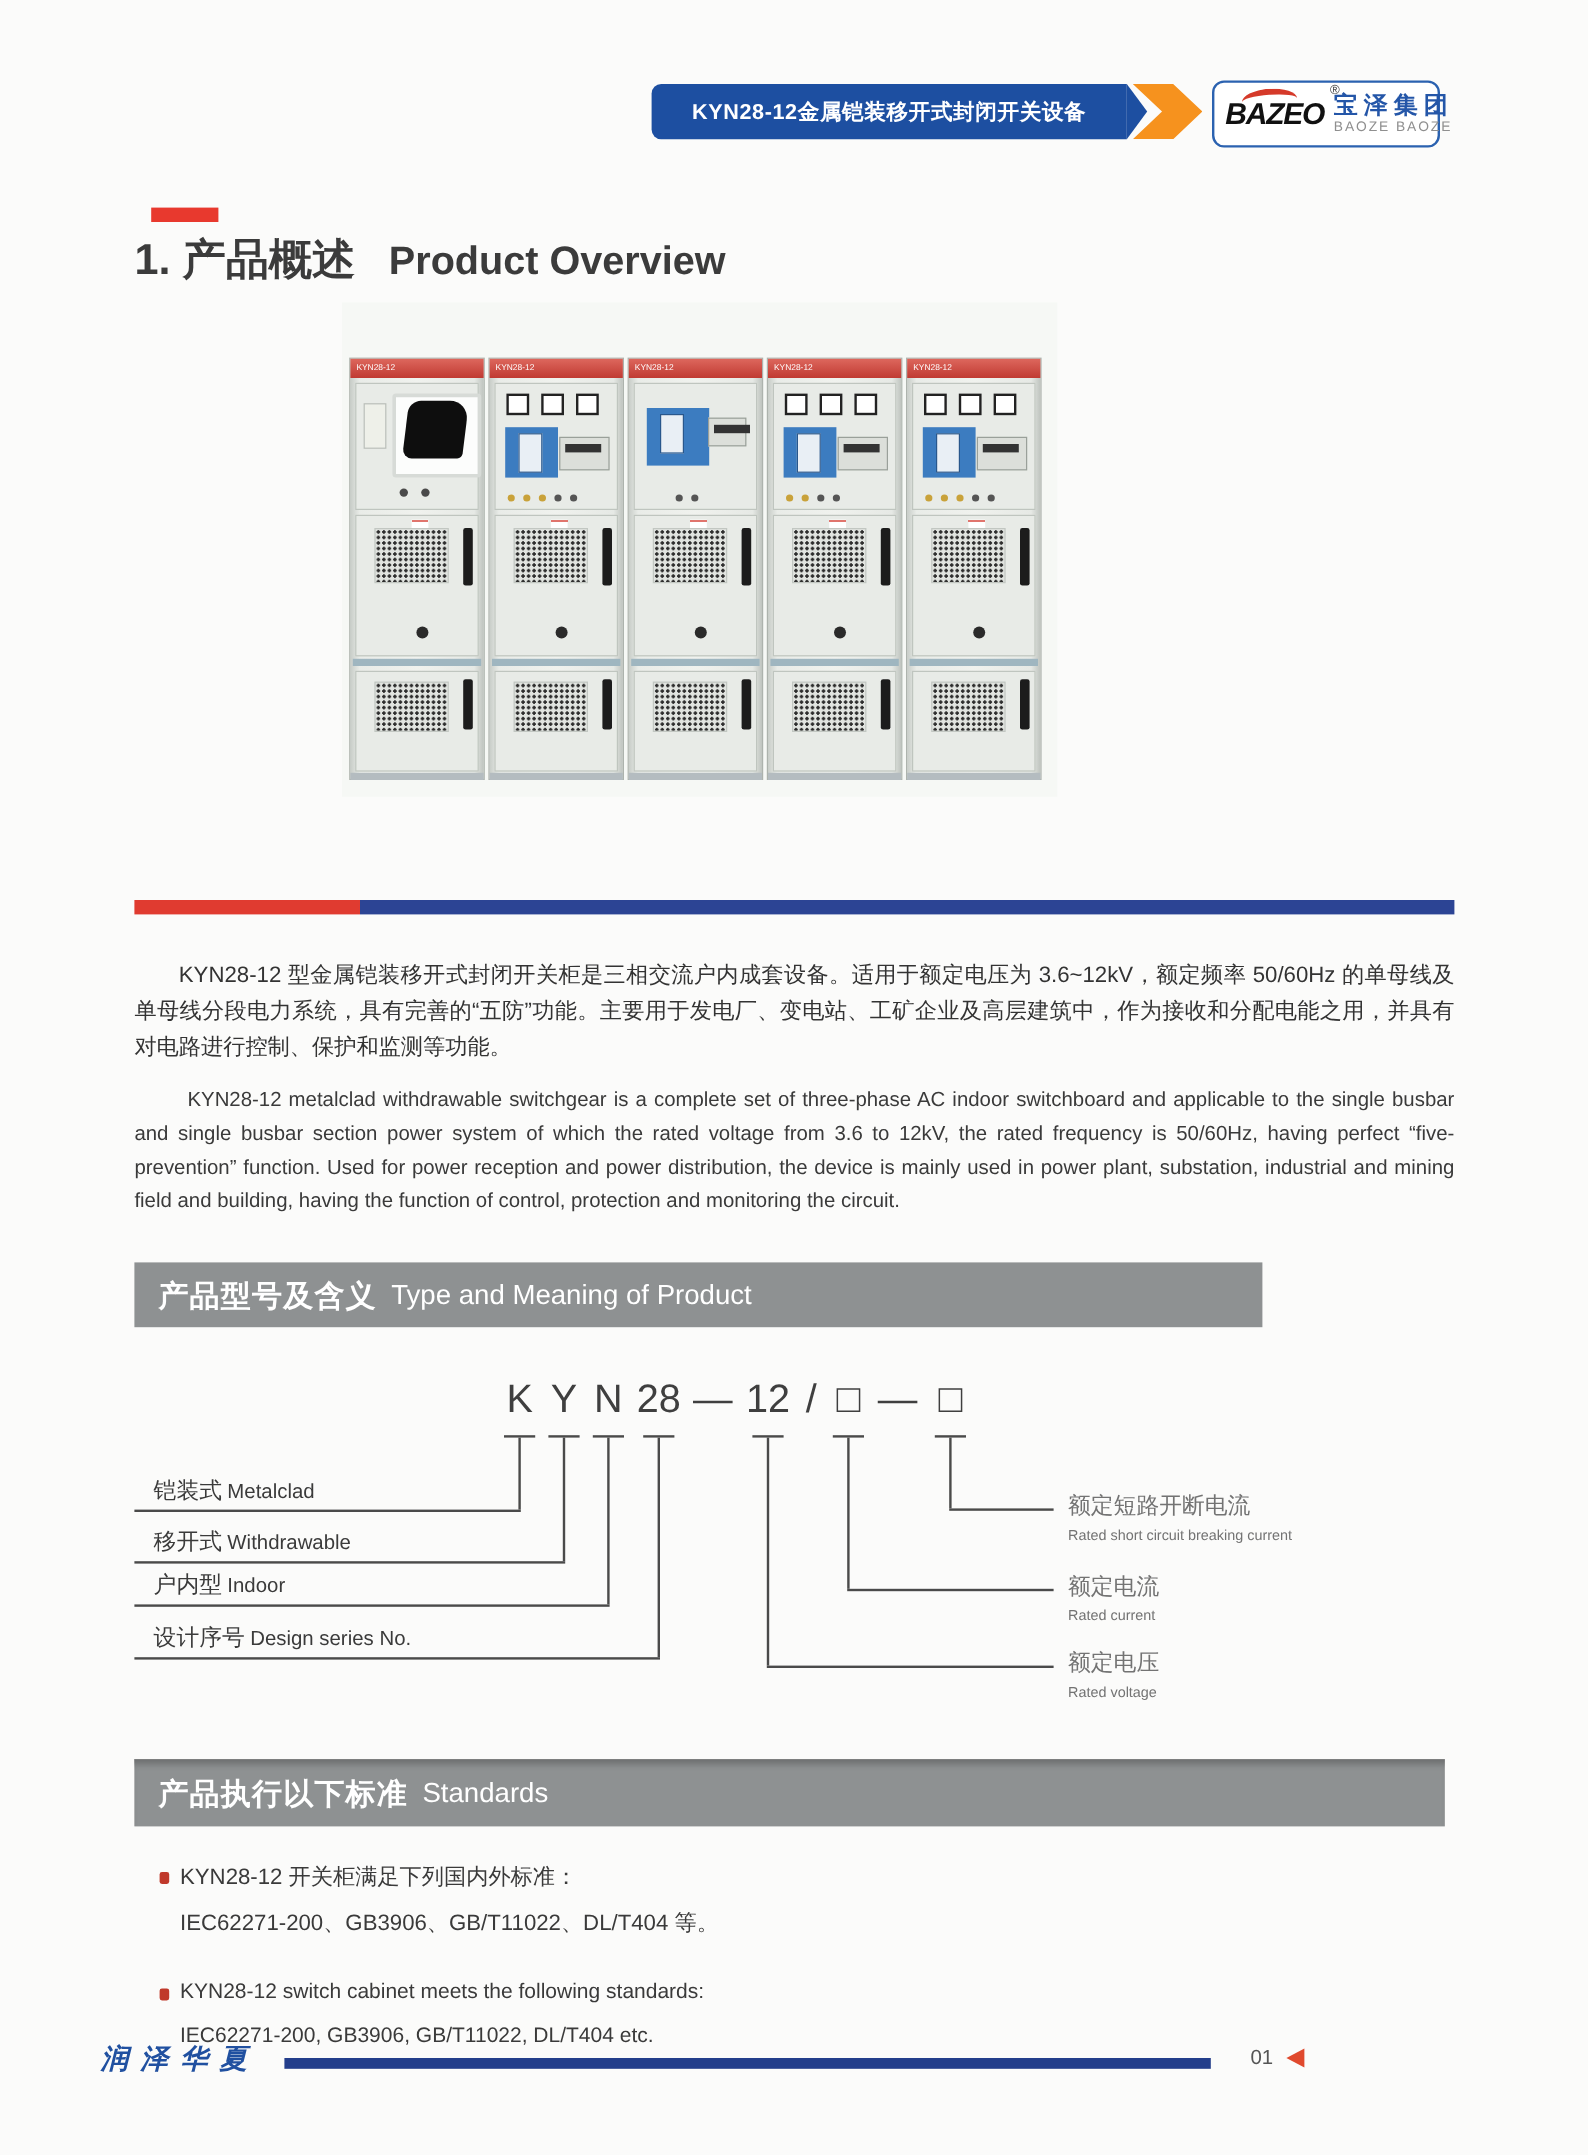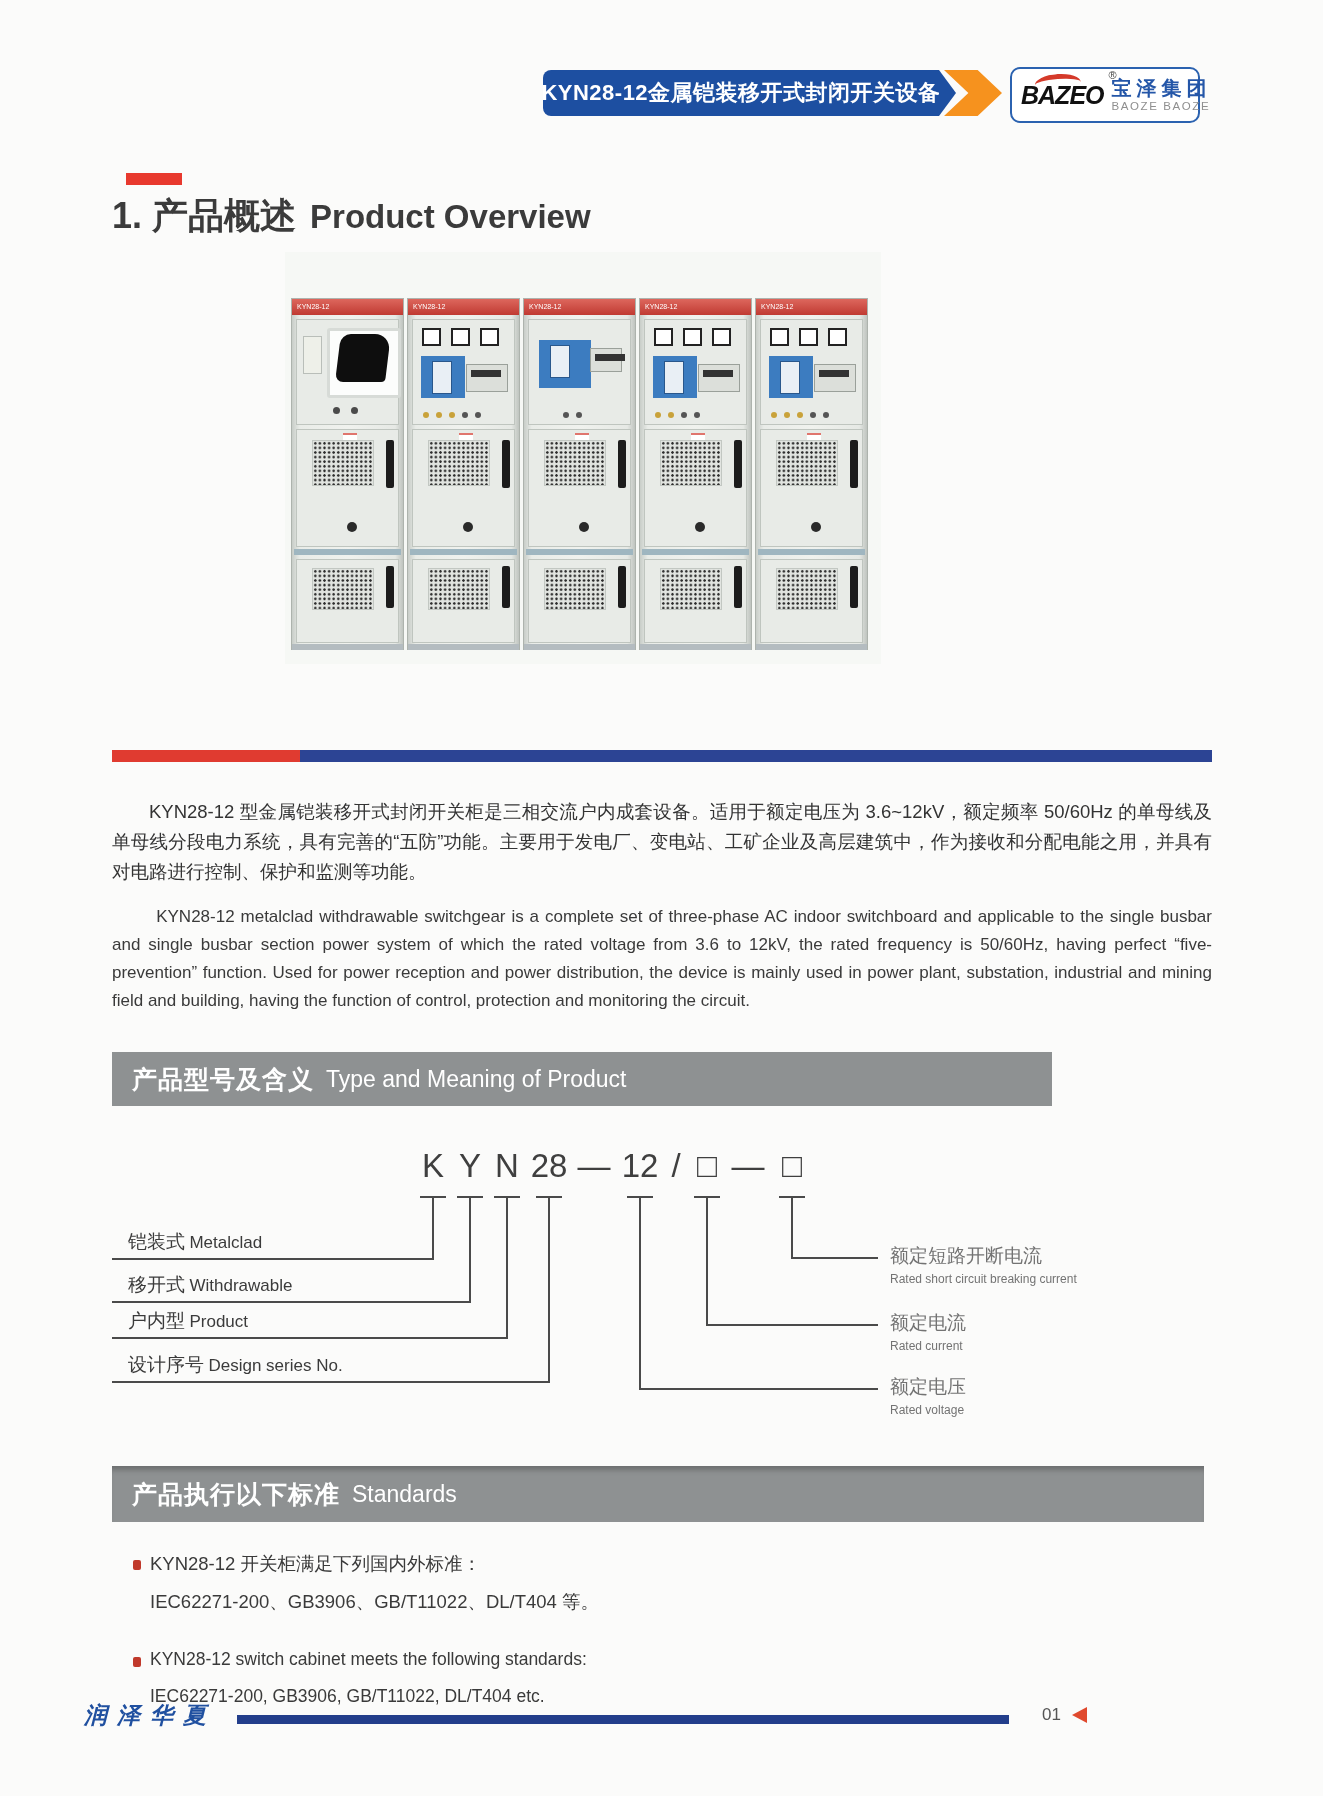--- a/index.html
+++ b/index.html
@@ -2,38 +2,38 @@
 <html><head>
 <meta charset="utf-8">
 <style>
   html,body{margin:0;padding:0;background:#e8e8e8;}
   .page{position:relative;width:1323px;height:1796px;margin:0 auto;background:#fbfbfa;
         font-family:"Liberation Sans","DejaVu Sans",sans-serif;color:#3a3a3a;overflow:hidden;}
 
   
   .banner-blue{position:absolute;left:543px;top:70px;width:396px;height:46px;background:#1d4fa1;
                border-radius:8px 0 0 8px;display:flex;align-items:center;justify-content:center;}
-  .banner-blue .t{color:#fff;font-size:22px;font-weight:bold;letter-spacing:.5px;white-space:nowrap;}
+  .banner-blue .t{color:#fff;font-size:18px;font-weight:bold;letter-spacing:.5px;white-space:nowrap;}
   .banner-point{position:absolute;left:939px;top:70px;width:0;height:0;
                 border-top:23px solid transparent;border-bottom:23px solid transparent;border-left:17px solid #1d4fa1;z-index:2;}
   .banner-chevron{position:absolute;left:944px;top:70px;width:58px;height:46px;background:#f6921e;
                   clip-path:polygon(0 0,58% 0,100% 50%,58% 100%,0 100%,42% 50%);z-index:1;}
   .logo-box{position:absolute;left:1010px;top:67px;width:190px;height:56px;border:2px solid #2b62b0;
             border-radius:10px;background:#fff;display:flex;align-items:center;padding:0 9px;box-sizing:border-box;gap:8px;}
   .logo-mark{position:relative;font-style:italic;font-weight:bold;font-size:25px;color:#111;letter-spacing:-1px;}
   .logo-mark::before{content:"";position:absolute;top:-7px;left:14px;width:46px;height:14px;
                      border-top:5px solid #d53a2a;border-radius:50% 50% 0 0;transform:rotate(-4deg);}
   .logo-reg{position:absolute;top:-12px;right:-12px;font-size:11px;font-style:normal;font-weight:normal;color:#444;}
   .logo-names{display:flex;flex-direction:column;line-height:1.15;}
   .company-cn{font-size:20px;font-weight:bold;color:#2456a8;letter-spacing:5px;white-space:nowrap;}
   .company-en{font-size:11.5px;color:#8f8f8f;letter-spacing:1.6px;}
 
   
   .accent-dash{position:absolute;left:126px;top:173px;width:56px;height:12px;background:#e8392e;}
-  .page-title{position:absolute;left:112px;top:192px;display:flex;align-items:baseline;gap:14px;
+  .page-title{position:absolute;left:112px;top:192px;display:flex;align-items:baseline;gap:28px;
               font-weight:bold;color:#3b3b3b;}
   .page-title .cn{font-size:36px;}
   .page-title .en{font-size:33px;}
 
   
   .photo{position:absolute;left:285px;top:252px;width:596px;height:412px;background:#f6f8f5;}
   .cabrow{position:absolute;left:6px;top:46px;display:flex;gap:3px;}
   .cab{position:relative;width:113px;height:352px;border:1px solid #adb3ad;box-sizing:border-box;
        background:linear-gradient(90deg,#c8cdc8 0,#e9ece8 7%,#f0f2ee 50%,#e6e9e5 93%,#bfc4bf 100%);}
   .band{position:absolute;left:0;top:0;width:100%;height:16px;box-sizing:border-box;
@@ -353,21 +353,21 @@
   <div class="llabel" style="top:1229px;">
     <span class="lc">铠装式</span>
     <span class="le">Metalclad</span>
   </div>
   <div class="llabel" style="top:1272px;">
     <span class="lc">移开式</span>
     <span class="le">Withdrawable</span>
   </div>
   <div class="llabel" style="top:1308px;">
     <span class="lc">户内型</span>
-    <span class="le">Product</span>
+    <span class="le">Indoor</span>
   </div>
   <div class="llabel" style="top:1352px;">
     <span class="lc">设计序号</span>
     <span class="le">Design series No.</span>
   </div>
 
   <div class="rlabel" style="top:1241px;">
     <span class="lc">额定短路开断电流</span>
     <span class="le">Rated short circuit breaking current</span>
   </div>

